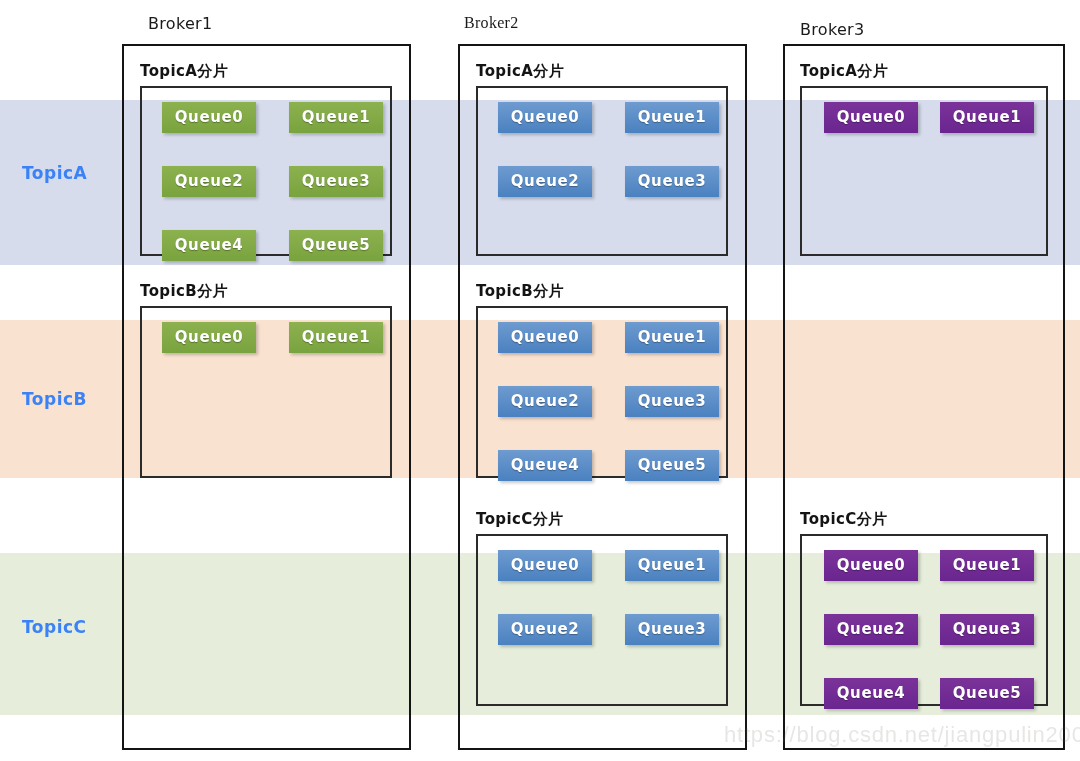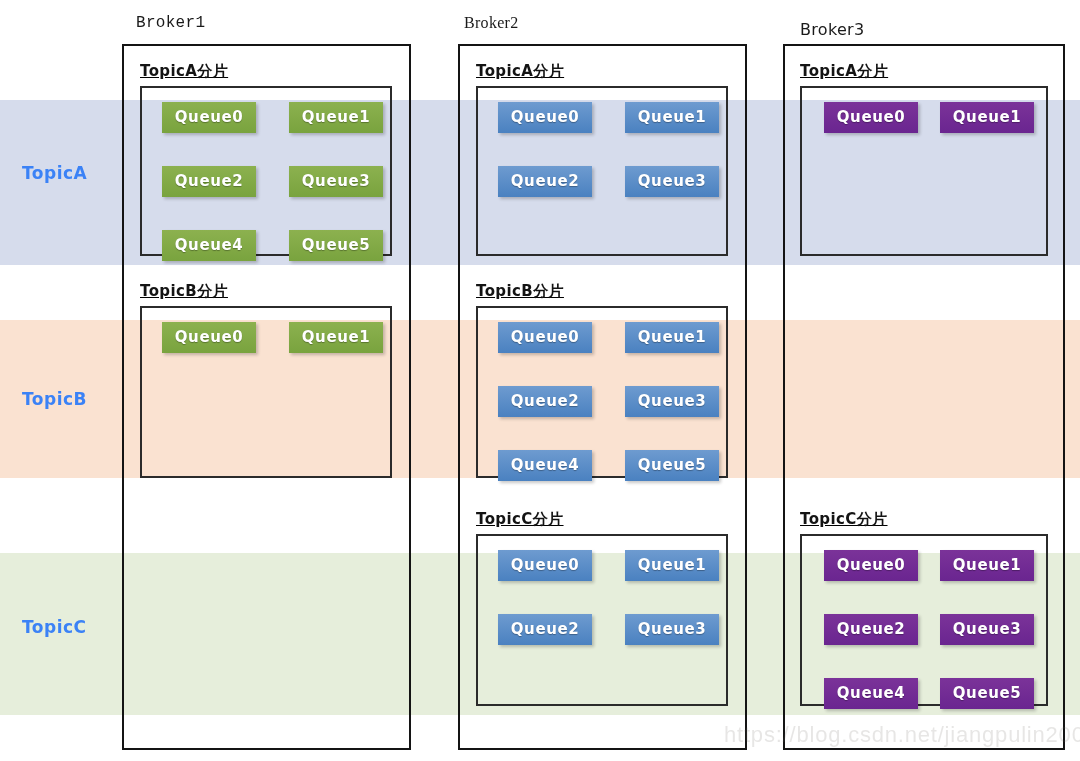--- a/index.html
+++ b/index.html
@@ -53,21 +53,20 @@
   .broker-box {
     position: absolute;
     border: 2px solid #141414;
     background: transparent;
     box-sizing: border-box;
   }
 
   
   .shard {
     position: absolute;
-    text-decoration: underline;
   }
   .shard-title {
     font-size: 15px;
     font-weight: bold;
     color: #141414;
     letter-spacing: 0.4px;
     margin-bottom: 5px;
     white-space: nowrap;
   }
   .shard-box {
@@ -133,21 +132,21 @@
 <div id="stage">
 
   <div class="band band-a"></div>
   <div class="band band-b"></div>
   <div class="band band-c"></div>
 
   <div class="topic-label tl-a">TopicA</div>
   <div class="topic-label tl-b">TopicB</div>
   <div class="topic-label tl-c">TopicC</div>
 
-  <div class="broker-title" style="left:136px; top:14px;font-family:Liberation Mono, monospace;">Broker1</div>
+  <div class="broker-title" style="left:148px; top:14px;">Broker1</div>
   <div class="broker-box" style="left:122px; top:44px; width:289px; height:706px;"></div>
 
   <div class="shard" style="left:140px; top:62px; width:252px;">
     <div class="shard-title">TopicA分片</div>
     <div class="shard-box" style="width:252px; height:170px;">
       <div class="queue-grid" style="left:20px; top:14px;">
         <div class="queue q-green">Queue0</div>
         <div class="queue q-green">Queue1</div>
         <div class="queue q-green">Queue2</div>
         <div class="queue q-green">Queue3</div>

